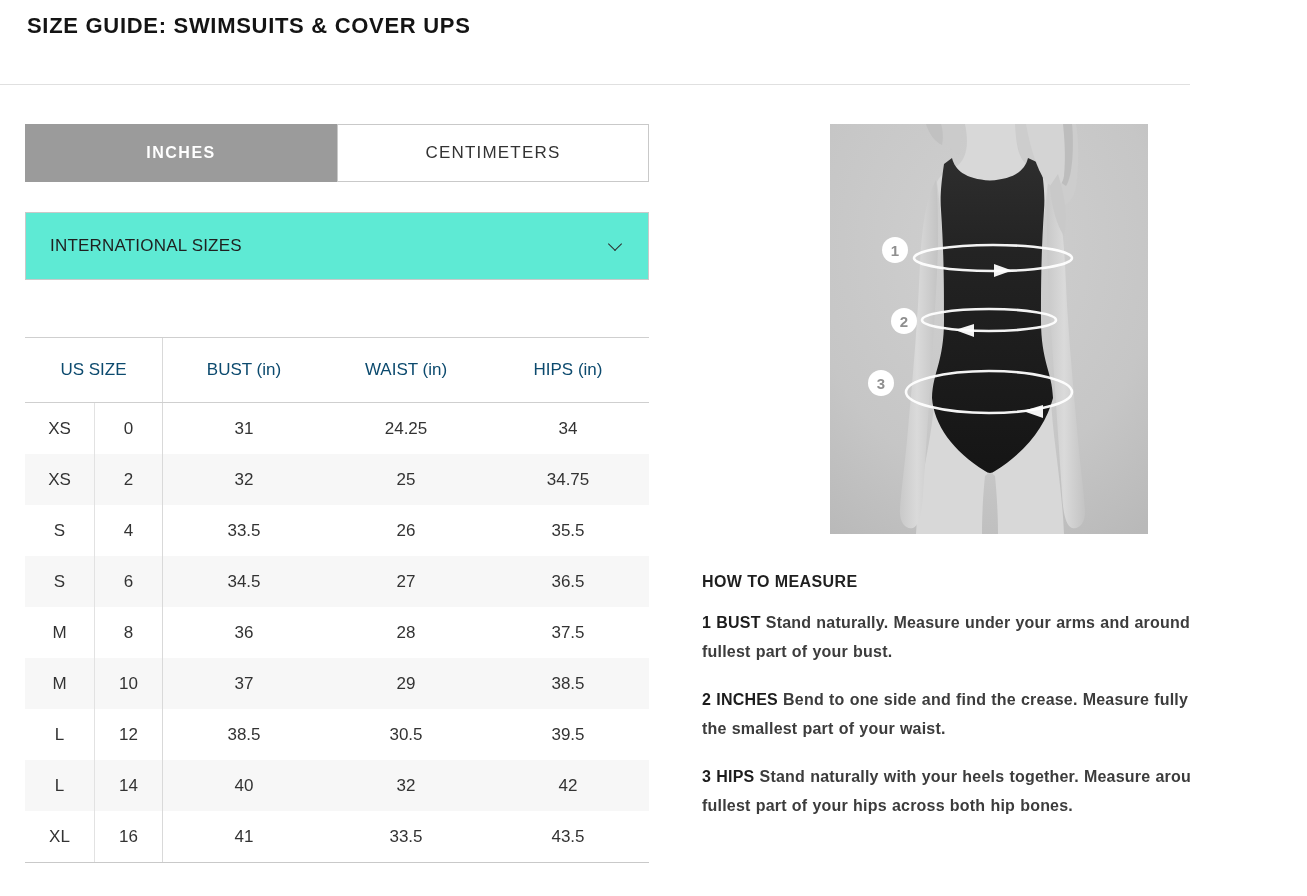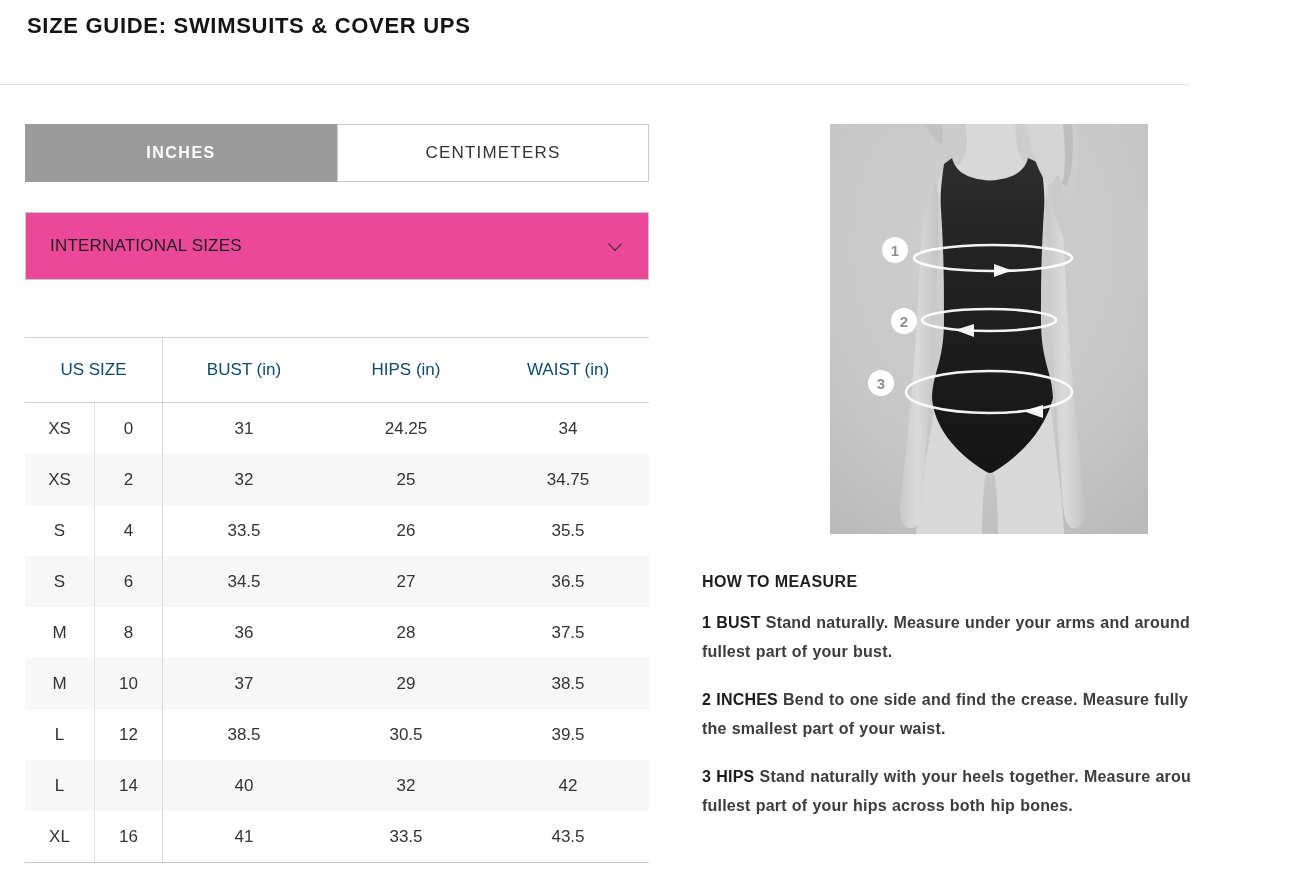--- a/index.html
+++ b/index.html
@@ -13,21 +13,21 @@
   .page-header { position: absolute; left: 0; top: 0; width: 1307px; height: 85px; border-bottom: 1px solid #e0e0e0; background: #fff; }
   .page-title { position: absolute; left: 27px; top: 13px; margin: 0; font-size: 22px; font-weight: 700; letter-spacing: 0.7px; color: #141414; white-space: nowrap; }
 
   
   .tabs { position: absolute; left: 25px; top: 124px; width: 624px; height: 58px; display: flex; }
   .tab { flex: 1 1 50%; display: flex; align-items: center; justify-content: center; font-size: 16px; cursor: pointer; user-select: none; }
   .tab--active { background: #9b9b9b; color: #fff; font-weight: 700; letter-spacing: 1.5px; }
   .tab--inactive { background: #fff; color: #333; border: 1px solid #c9c9c9; font-weight: 400; letter-spacing: 1.2px; font-size: 17px; }
 
   
-  .dropdown { position: absolute; left: 25px; top: 212px; width: 624px; height: 68px; border: 1px solid #c9c9c9; background: #ec4899;
+  .dropdown { position: absolute; left: 25px; top: 212px; width: 624px; height: 68px; border: 1px solid #c9c9c9; background: #5eead4;
     display: flex; align-items: center; justify-content: space-between; padding: 0 28px 0 24px; cursor: pointer; }
   .dropdown-label { font-size: 17px; color: #1f1f1f; letter-spacing: 0.2px; }
   .chevron { width: 10px; height: 10px; border-right: 1.6px solid #2d2d2d; border-bottom: 1.6px solid #2d2d2d; transform: rotate(45deg); margin-top: -5px; }
 
   
   .size-table { position: absolute; left: 25px; top: 337px; width: 624px; border-top: 1px solid #cfcfcf; border-bottom: 1px solid #c9c9c9; font-size: 17px; background: #fff; }
   .t-header { display: grid; grid-template-columns: 138px 162px 162px 162px; height: 65px; border-bottom: 1px solid #cfcfcf; }
   .th { display: flex; align-items: center; justify-content: center; color: #0c4a6e; height: 100%; }
   .th-ussize { border-right: 1px solid #d9d9d9; }
   .t-row { display: grid; grid-template-columns: 70px 68px 162px 162px 162px; height: 51px; background: #fff; }
@@ -62,22 +62,22 @@
 
   <div class="dropdown">
     <span class="dropdown-label">INTERNATIONAL SIZES</span>
     <span class="chevron"></span>
   </div>
 
   <div class="size-table">
     <div class="t-header">
       <div class="th th-ussize">US SIZE</div>
       <div class="th">BUST (in)</div>
+      <div class="th">WAIST (in)</div>
       <div class="th">HIPS (in)</div>
-      <div class="th">WAIST (in)</div>
     </div>
     <div id="table-body">
     <div class="t-row">
       <div class="td c-size">XS</div>
       <div class="td c-us">0</div>
       <div class="td">31</div>
       <div class="td">24.25</div>
       <div class="td">34</div>
     </div>
 

